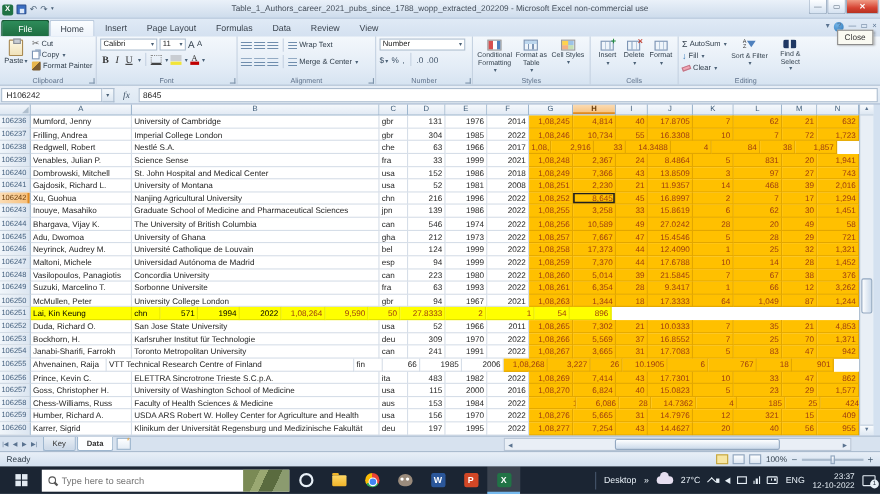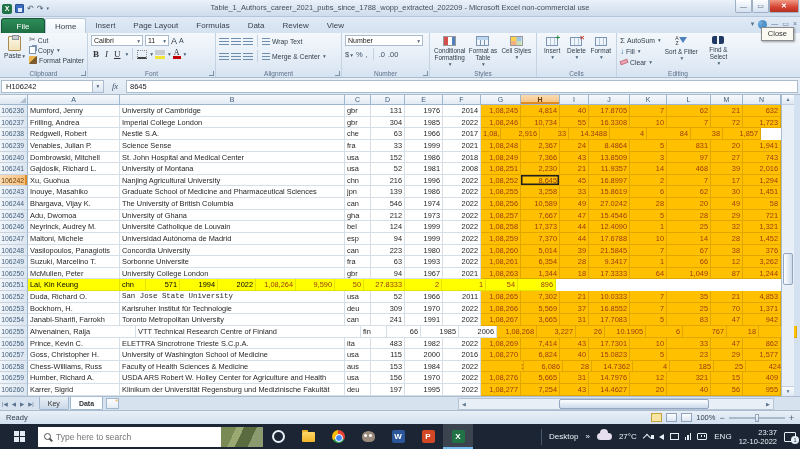--- a/index.html
+++ b/index.html
@@ -729,21 +729,21 @@
         <div class="cell r orange" style="width: 29px;">50</div>
         <div class="cell r orange" style="width: 41px;">27.8333</div>
         <div class="cell r orange" style="width: 37px;">2</div>
         <div class="cell r orange" style="width: 44px;">1</div>
         <div class="cell r orange" style="width: 32px;">54</div>
         <div class="cell r orange" style="width: 38px;">896</div>
       </div>
       <div class="row">
         <div class="rh">106252</div>
         <div class="cell" style="width: 92px;">Duda, Richard O.</div>
-        <div class="cell" style="width: 225px; font-family: Liberation Mono, monospace;">San Jose State University</div>
+        <div class="cell" style="width: 225px;">San Jose State University</div>
         <div class="cell" style="width: 26px;">usa</div>
         <div class="cell r" style="width: 34px;">52</div>
         <div class="cell r" style="width: 38px;">1966</div>
         <div class="cell r" style="width: 38px;">2011</div>
         <div class="cell r orange" style="width: 40px;">1,08,265</div>
         <div class="cell r orange" style="width: 39px;">7,302</div>
         <div class="cell r orange" style="width: 29px;">21</div>
         <div class="cell r orange" style="width: 41px;">10.0333</div>
         <div class="cell r orange" style="width: 37px;">7</div>
         <div class="cell r orange" style="width: 44px;">35</div>
@@ -779,21 +779,21 @@
         <div class="cell r orange" style="width: 39px;">3,665</div>
         <div class="cell r orange" style="width: 29px;">31</div>
         <div class="cell r orange" style="width: 41px;">17.7083</div>
         <div class="cell r orange" style="width: 37px;">5</div>
         <div class="cell r orange" style="width: 44px;">83</div>
         <div class="cell r orange" style="width: 32px;">47</div>
         <div class="cell r orange" style="width: 38px;">942</div>
       </div>
       <div class="row">
         <div class="rh">106255</div>
-        <div class="cell" style="width: 108px;">Ahvenainen, Raija</div>
+        <div class="cell" style="width: 69px;">Ahvenainen, Raija</div>
         <div class="cell" style="width: 225px;">VTT Technical Research Centre of Finland</div>
         <div class="cell" style="width: 26px;">fin</div>
         <div class="cell r" style="width: 34px;">66</div>
         <div class="cell r" style="width: 38px;">1985</div>
         <div class="cell r" style="width: 38px;">2006</div>
         <div class="cell r orange" style="width: 40px;">1,08,268</div>
         <div class="cell r orange" style="width: 39px;">3,227</div>
         <div class="cell r orange" style="width: 29px;">26</div>
         <div class="cell r orange" style="width: 41px;">10.1905</div>
         <div class="cell r orange" style="width: 37px;">6</div>

